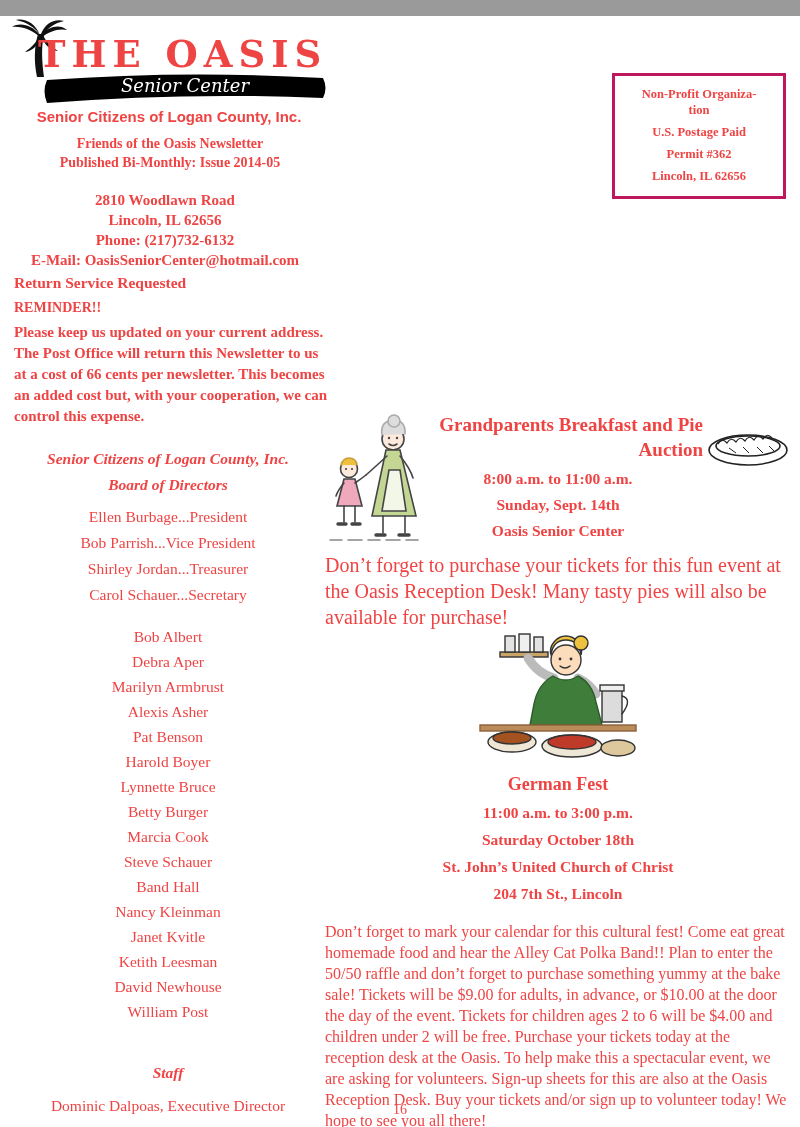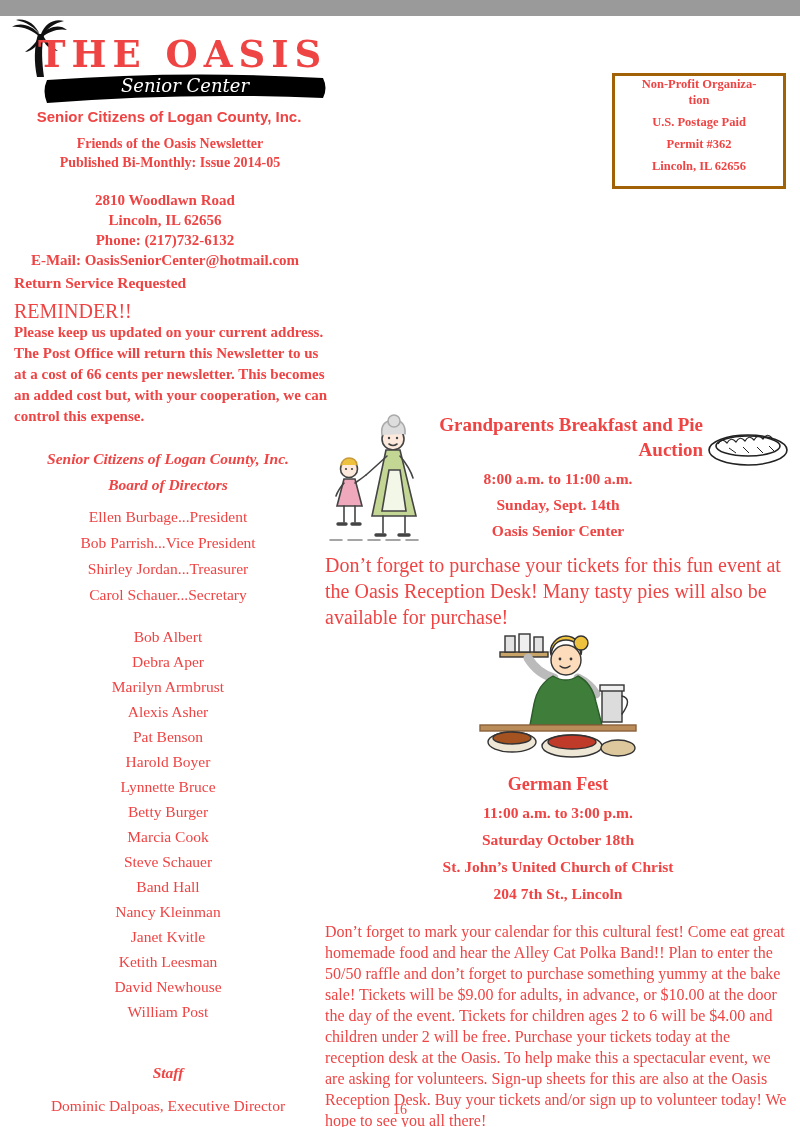--- a/index.html
+++ b/index.html
@@ -10,31 +10,31 @@
   .masthead{position:absolute;left:8px;top:2px;width:322px;height:112px;}
   .palm{position:absolute;left:2px;top:0;}
   .mast-title{position:absolute;left:30px;top:14px;font-family:"DejaVu Serif",serif;
       font-weight:bold;font-size:37px;letter-spacing:6px;white-space:nowrap;}
   .banner-svg{position:absolute;left:34px;top:54px;}
   .banner-text{font-family:"DejaVu Serif",serif;font-style:italic;font-size:18px;fill:#fff;}
   .mast-sub{position:absolute;left:0;top:90px;width:322px;text-align:center;
       font-family:"Liberation Sans",sans-serif;font-weight:bold;font-size:15px;}
 
   
-  .postage{position:absolute;left:612px;top:57px;width:168px;height:110px;border:3px solid #a16207;
-      text-align:center;font-weight:bold;font-size:12.5px;}
+  .postage{position:absolute;left:612px;top:57px;width:168px;height:110px;border:3px solid #be185d;
+      text-align:center;font-weight:bold;font-size:12.5px;padding-top:10px;}
   .postage div{margin-bottom:6px;line-height:16px;white-space:pre-line;}
 
   
   .nl-info{position:absolute;left:20px;top:118px;width:300px;text-align:center;font-weight:bold;font-size:14px;}
   .nl-info div{line-height:19px;}
   .addr{position:absolute;left:0;top:174px;width:330px;text-align:center;font-weight:bold;font-size:15px;}
   .addr div{line-height:20px;}
   .return-note{position:absolute;left:14px;top:258px;font-weight:bold;font-size:15.5px;}
-  .reminder-h{position:absolute;left:14px;top:284px;font-weight:normal;font-size:20px;}
+  .reminder-h{position:absolute;left:14px;top:284px;font-weight:bold;font-size:14px;}
   .reminder-p{position:absolute;left:14px;top:306px;width:314px;font-weight:bold;font-size:15px;line-height:21px;}
   .org-h{position:absolute;left:6px;top:434px;width:324px;text-align:center;font-weight:bold;font-style:italic;font-size:15.5px;}
   .board-h{position:absolute;left:6px;top:460px;width:324px;text-align:center;font-weight:bold;font-style:italic;font-size:15.5px;}
   .officers{position:absolute;left:6px;top:488px;width:324px;text-align:center;font-size:15.5px;}
   .officers div{line-height:26px;}
   .members{position:absolute;left:6px;top:608px;width:324px;text-align:center;font-size:15.5px;}
   .members div{line-height:25px;}
   .staff-h{position:absolute;left:6px;top:1048px;width:324px;text-align:center;font-weight:bold;font-style:italic;font-size:15.5px;}
   .staff{position:absolute;left:6px;top:1076px;width:324px;text-align:center;font-size:15.5px;}
   .staff div{line-height:27px;}

